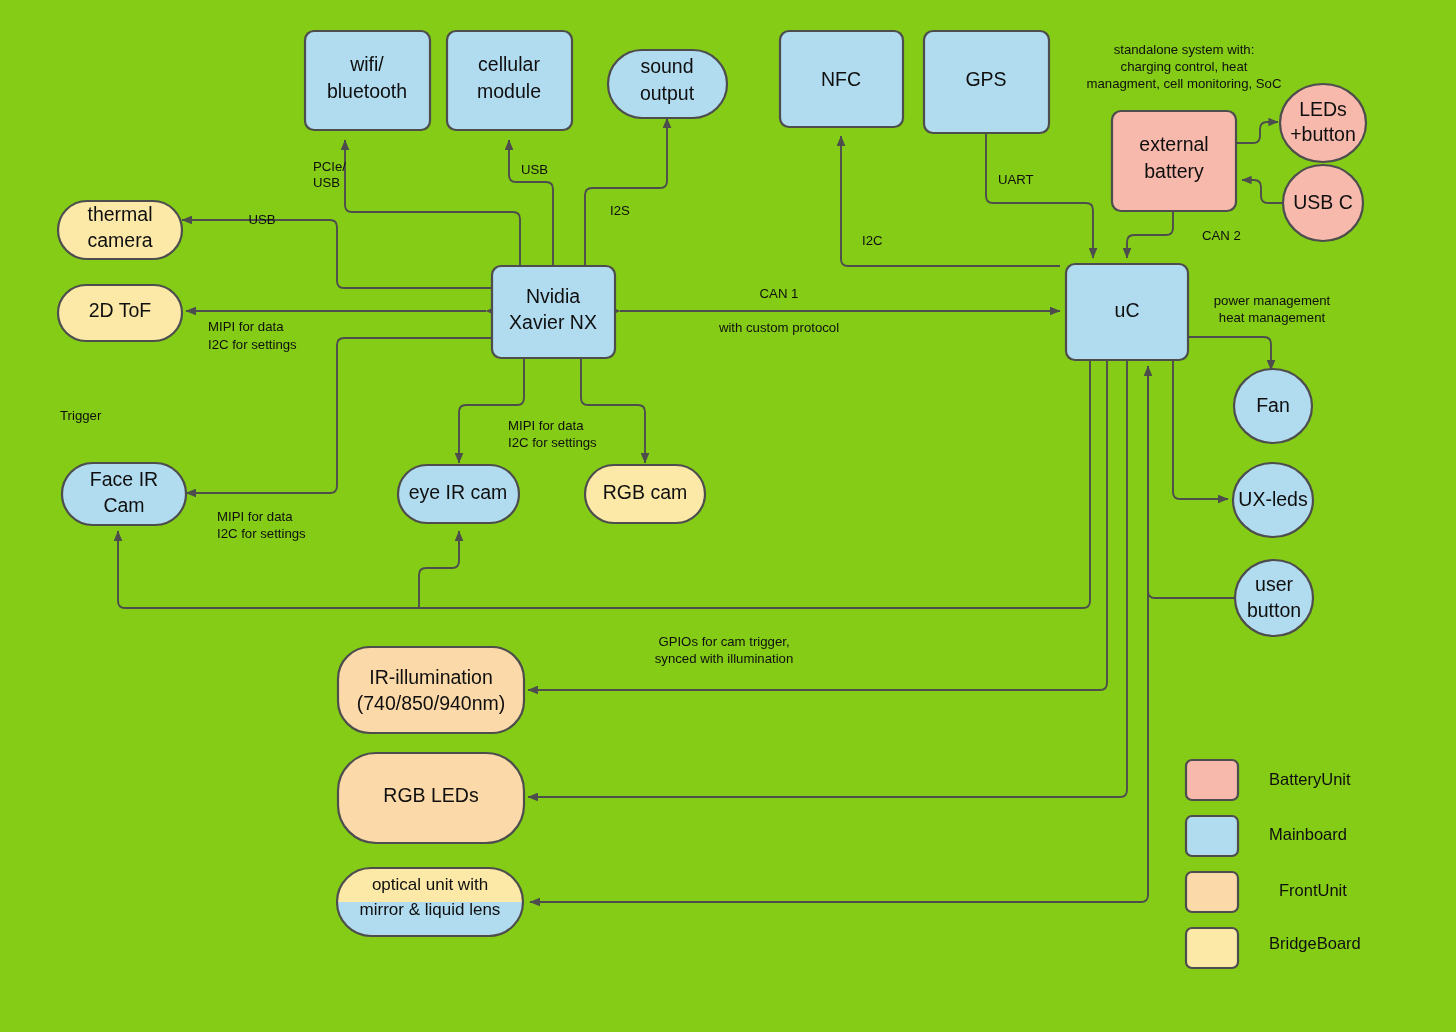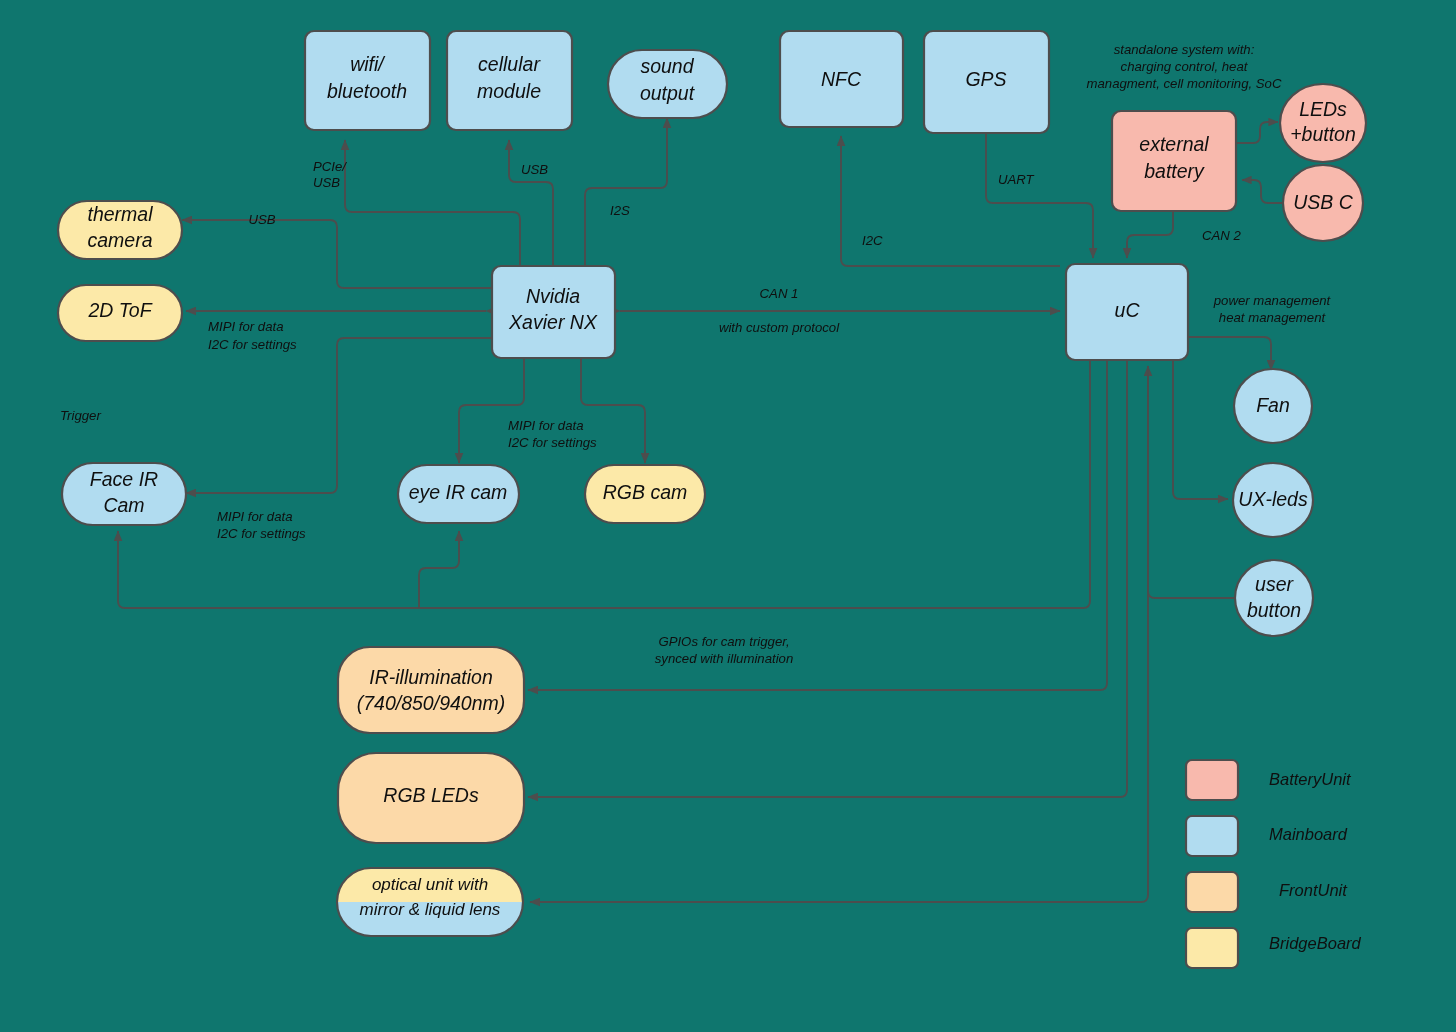--- a/index.html
+++ b/index.html
@@ -1,17 +1,17 @@
 <!DOCTYPE html>
 <html><head>
 <meta charset="utf-8">
 <style>
   html,body{margin:0;padding:0;background:#ffffff;}
   body{width:1456px;height:1032px;font-family:"Liberation Sans",sans-serif;overflow:hidden;}
-  #stage{position:relative;width:1456px;height:1032px;background:#0f766e;font-style:italic;}
+  #stage{position:relative;width:1456px;height:1032px;background:#84cc16;}
   svg#diagram{position:absolute;left:0;top:0;width:1456px;height:1032px;}
   .node-rect{stroke:#4d4d4d;stroke-width:2.2;}
   .fill-blue{fill:#b1dcf0;}
   .fill-yellow{fill:#fce9a8;}
   .fill-orange{fill:#fcd9a8;}
   .fill-pink{fill:#f8b9ad;}
   .edge{fill:none;stroke:#4d4d4d;stroke-width:1.9;stroke-linejoin:round;stroke-linecap:butt;}
   .nlabel{font-family:"Liberation Sans",sans-serif;font-size:19.5px;fill:#0f0f0f;text-anchor:middle;dominant-baseline:middle;}
   .nlabel.small{font-size:17px;}
   .elabel{font-family:"Liberation Sans",sans-serif;font-size:13.2px;fill:#0f0f0f;text-anchor:middle;dominant-baseline:middle;}

